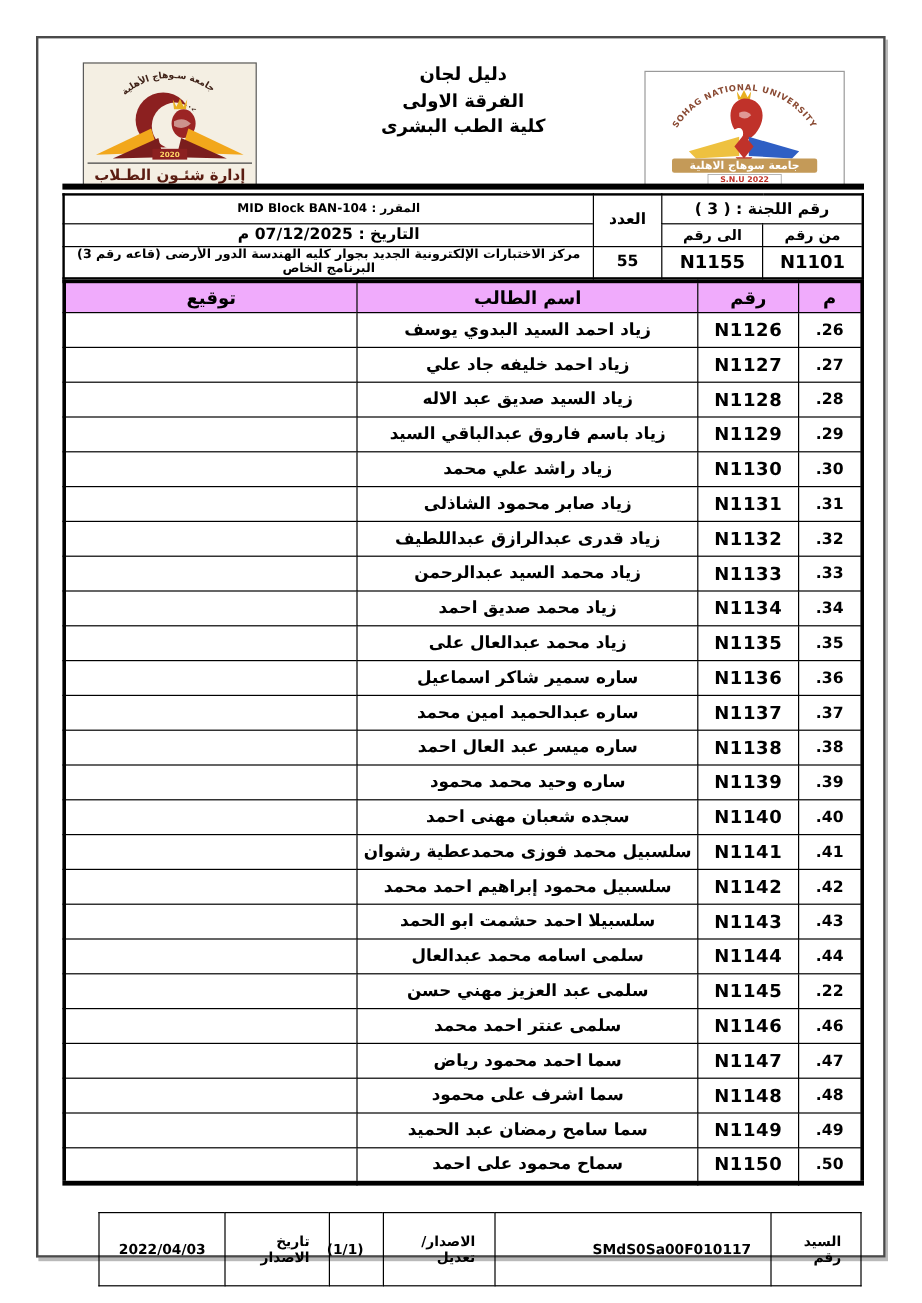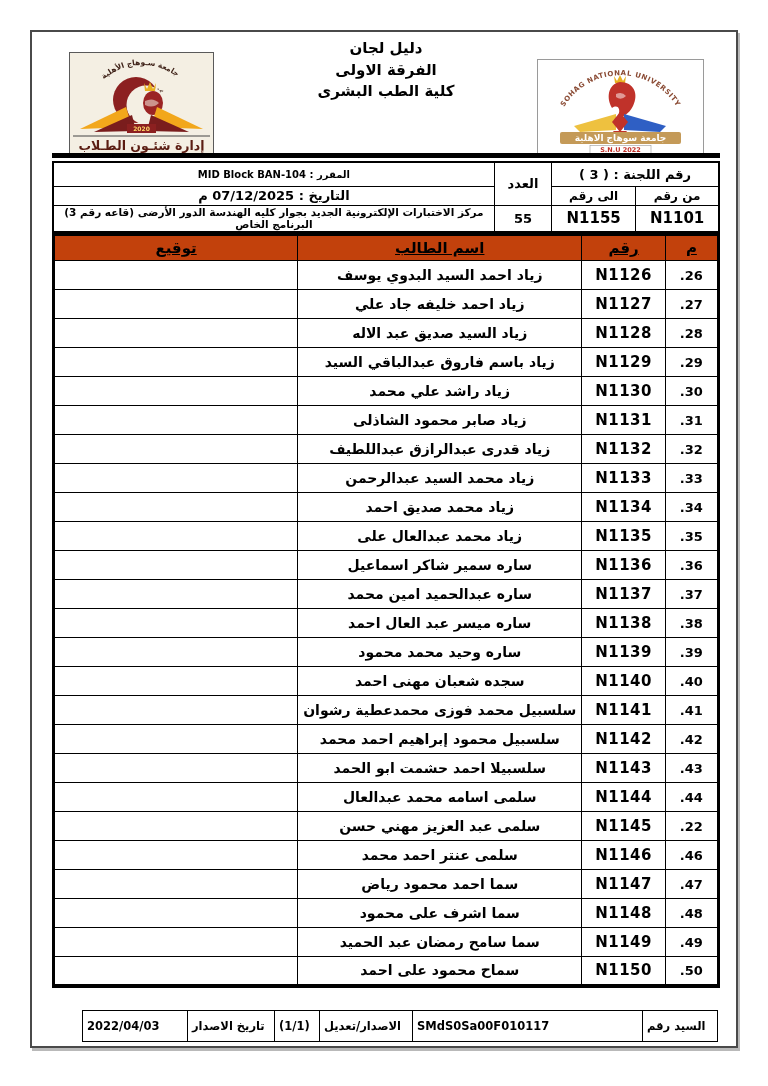--- a/index.html
+++ b/index.html
@@ -6,21 +6,21 @@
   .page{position:relative;width:768px;height:1086px;background:#ffffff;overflow:hidden;
         font-family:"DejaVu Sans","Liberation Sans",sans-serif;}
   .frame{position:absolute;left:30px;top:30px;width:704px;height:1014px;
          border:2px solid #4a4a4a;box-shadow:2px 3px 0 #b9b9b9;background:#fff;}
 
   
   .logo-left{position:absolute;left:37px;top:20px;width:143px;height:103px;
              border:1px solid #5a5a5a;background:#f4efe3;}
   .logo-right{position:absolute;left:505px;top:27px;width:165px;height:95px;
               border:1px solid #9a9a9a;background:#ffffff;}
-  .title-block{position:absolute;left:227px;top:6px;width:254px;text-align:center;direction:rtl;}
+  .title-block{position:absolute;left:227px;top:20px;width:254px;text-align:center;direction:rtl;}
   .title-block div{font-size:15px;font-weight:bold;line-height:21.5px;color:#000;white-space:nowrap;}
 
   .black-bar{position:absolute;left:20px;top:121px;width:668px;height:5px;background:#000;}
 
   
   table{border-collapse:collapse;}
   .info-table{position:absolute;left:20px;top:129px;width:668px;direction:rtl;table-layout:fixed;}
   .info-table td{border:1px solid #000;text-align:center;vertical-align:middle;
                  font-weight:bold;color:#000;padding:0;}
   .info-table{border:2px solid #000;}
@@ -28,31 +28,31 @@
   .cell-date{font-size:13px;margin-top:45px;}
   .cell-center{font-size:10.5px;line-height:12.5px;}
   .cell-small{font-size:13px;}
   .cell-id{font-size:15px;}
 
   
   .student-table{position:absolute;left:20px;top:201px;width:668px;direction:rtl;table-layout:fixed;
                  border:3px solid #000;border-bottom-width:4px;}
   .student-table td,.student-table th{border:1px solid #000;text-align:center;vertical-align:middle;
                  color:#000;padding:0;}
-  .student-table thead th{background:#c2410c;font-size:15px;font-weight:bold;height:24px;text-decoration:underline;}
+  .student-table thead th{background:#f0abfc;font-size:15px;font-weight:bold;height:24px;}
   .student-table tbody tr{height:29px;}
   .c-num{font-size:13px;font-weight:bold;}
   .c-id{font-size:15px;font-weight:bold;letter-spacing:.5px;}
   .c-name{font-size:14px;font-weight:bold;}
   .c-sign{background:#fff;}
 
   
   .footer-table{position:absolute;left:50px;top:978px;width:635px;direction:rtl;table-layout:fixed;}
-  .footer-table td{border:1px solid #000;text-align:left;vertical-align:middle;
-                   font-size:11.5px;font-weight:bold;height:22px;padding:4px;color:#000;}
+  .footer-table td{border:1px solid #000;text-align:right;vertical-align:middle;
+                   font-size:11.5px;font-weight:bold;height:22px;padding:16px;color:#000;}
   .ltr{direction:ltr;unicode-bidi:embed;}
 </style>
 </head>
 <body>
 
 <div class="page">
   <div class="frame">
 
     <div class="logo-left">
       <svg width="143" height="103" viewBox="0 0 143 103">

